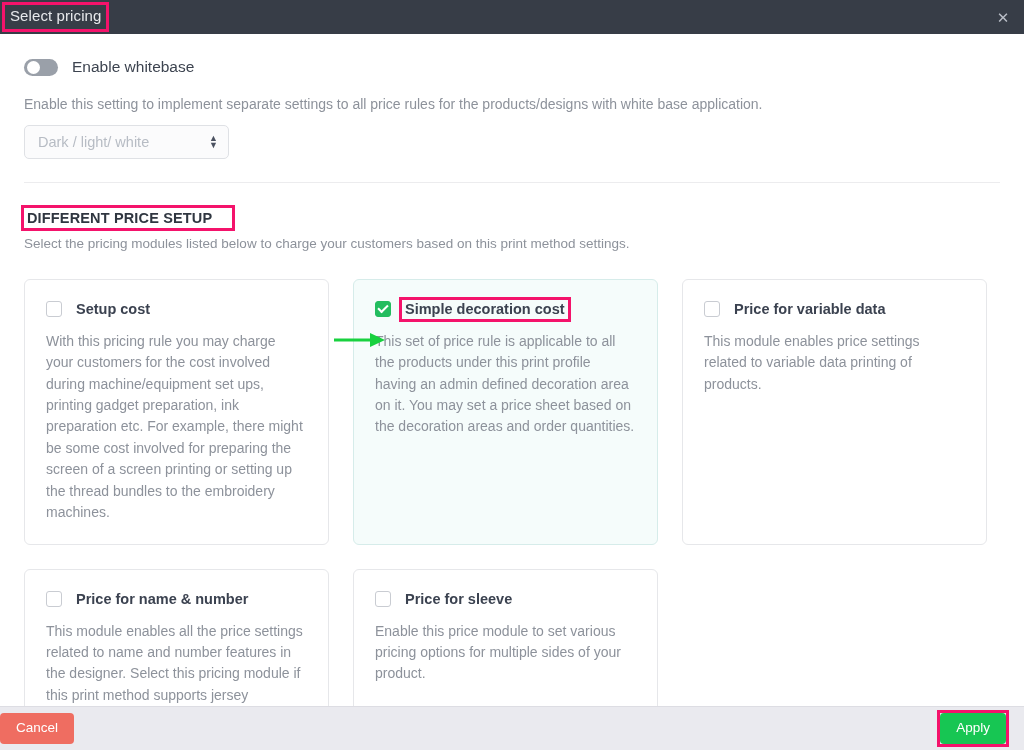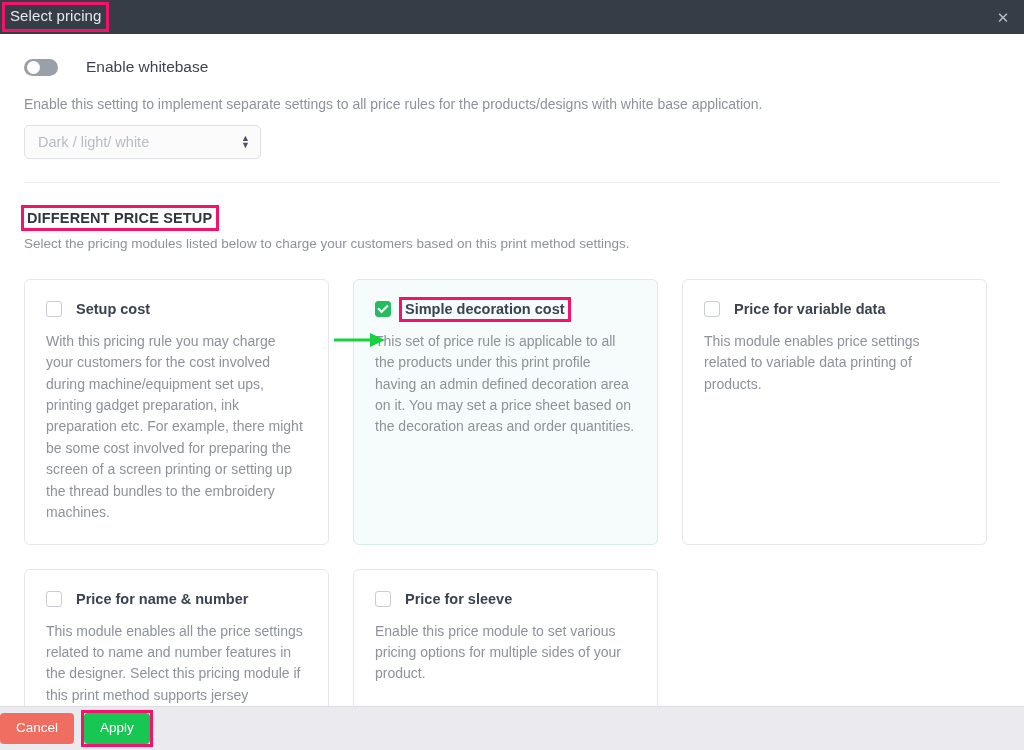--- a/index.html
+++ b/index.html
@@ -48,40 +48,40 @@
   
   .modal-body {
     flex: 1 1 auto;
     padding: 24px 24px 0 24px;
     overflow: hidden;
     position: relative;
     background: #fff;
   }
 
   
-  .toggle-row { display: flex; align-items: center; gap: 28px; margin-bottom: 18px; }
+  .toggle-row { display: flex; align-items: center; gap: 14px; margin-bottom: 18px; }
   .toggle {
     width: 34px; height: 17px; border-radius: 10px;
     background: #9aa0a9;
     position: relative; flex: 0 0 34px; cursor: pointer;
   }
   .toggle .knob {
     position: absolute; top: 2px; left: 2.5px;
     width: 13px; height: 13px; border-radius: 50%;
     background: #ffffff;
   }
   .toggle-label { font-size: 15.5px; color: #3d4450; }
 
   .help-text {
     font-size: 14px; color: #8d929b; line-height: 1.45;
     margin-bottom: 11px;
   }
 
   .select-box {
-    width: 237px; height: 34px;
+    width: 205px; height: 34px;
     border: 1px solid #dfe1e5;
     border-radius: 5px;
     background: #fbfbfc;
     display: flex; align-items: center; justify-content: space-between;
     padding: 0 10px 0 13px;
     cursor: pointer;
   }
   .select-value { font-size: 14.5px; color: #b7bcc4; }
   .select-arrows {
     display: flex; flex-direction: column; align-items: center;
@@ -90,21 +90,21 @@
   .select-arrows span { font-size: 9px; line-height: 7px; }
 
   .divider { height: 1px; background: #ececee; margin: 23px 0 0 0; }
 
   
   .section { margin-top: 25px; }
   .section-title-wrap { display: inline-block; }
   .section-title {
     font-size: 14.5px; font-weight: bold; color: #2f3640;
     letter-spacing: .15px;
-    padding: 2px 4px 2px 3px;
+    padding: 2px 20px 2px 3px;
     display: inline-block;
   }
   .section-sub {
     font-size: 13.5px; color: #8d929b; margin-top: 6px; line-height: 1.45;
   }
 
   
   .cards {
     margin-top: 25px;
     display: grid;
@@ -157,21 +157,21 @@
     left: 334px; top: 298px;
     width: 52px; height: 16px;
     pointer-events: none;
   }
 
   
   .modal-footer {
     flex: 0 0 44px;
     background: #eaeaef;
     border-top: 1px solid #dddde3;
-    display: flex; align-items: center; justify-content: flex-start;
+    display: flex; align-items: center; justify-content: space-between;
     gap: 10px;
     padding: 0 18px 0 0;
   }
   .btn {
     border: none; border-radius: 4px;
     font-size: 13.5px;
     color: #ffffff;
     padding: 7px 16px 8px 16px;
     cursor: pointer;
     font-family: "Liberation Sans", sans-serif;

